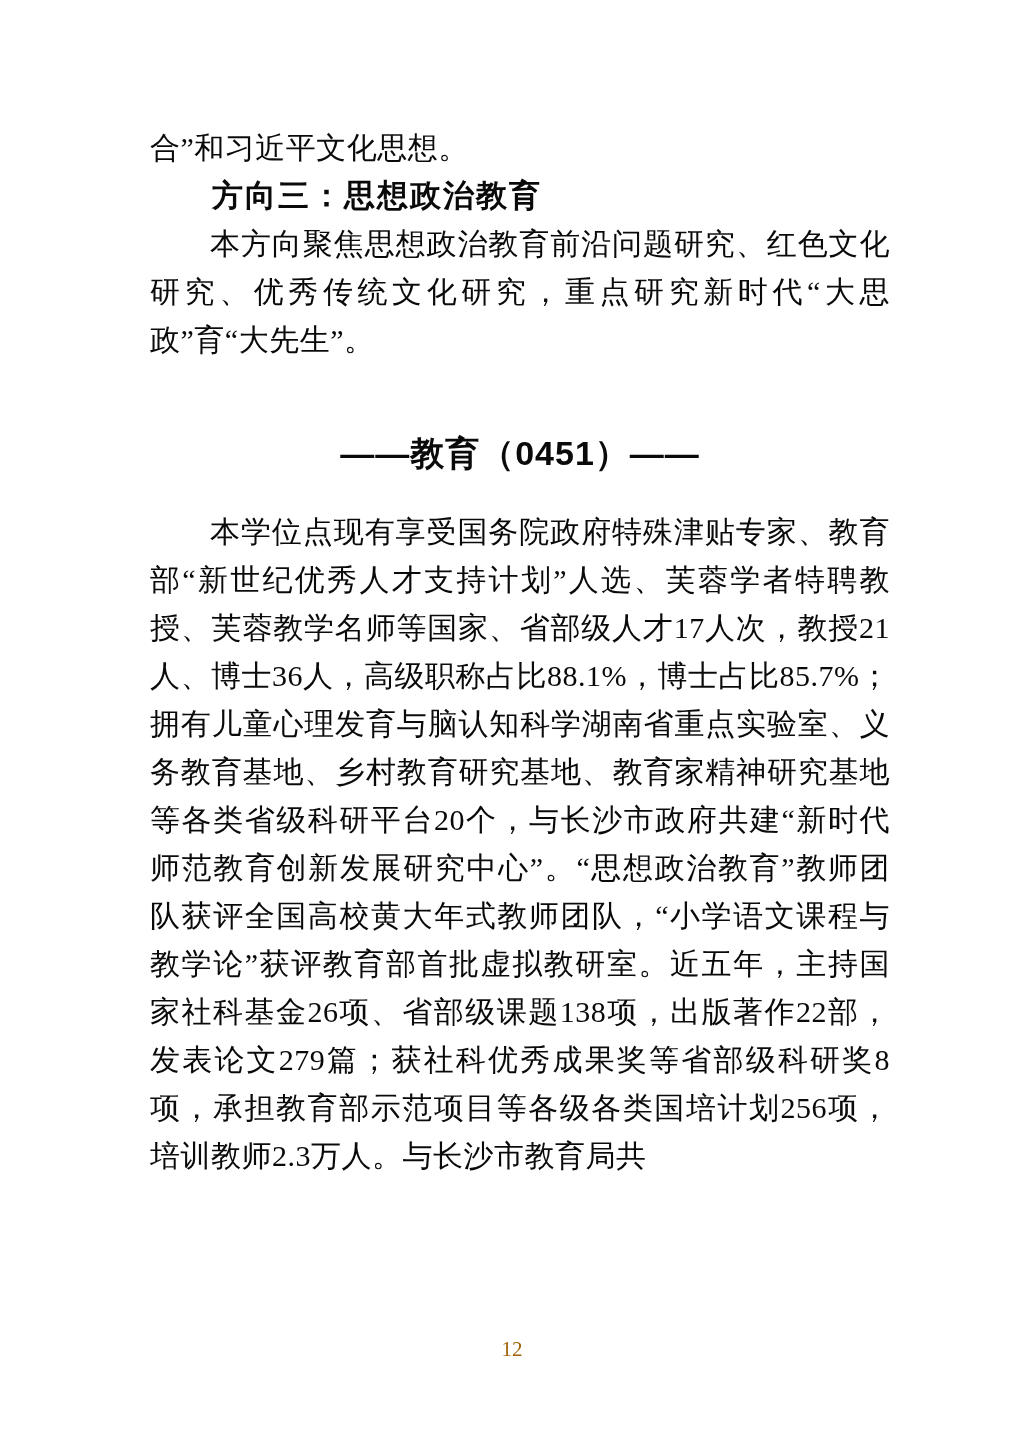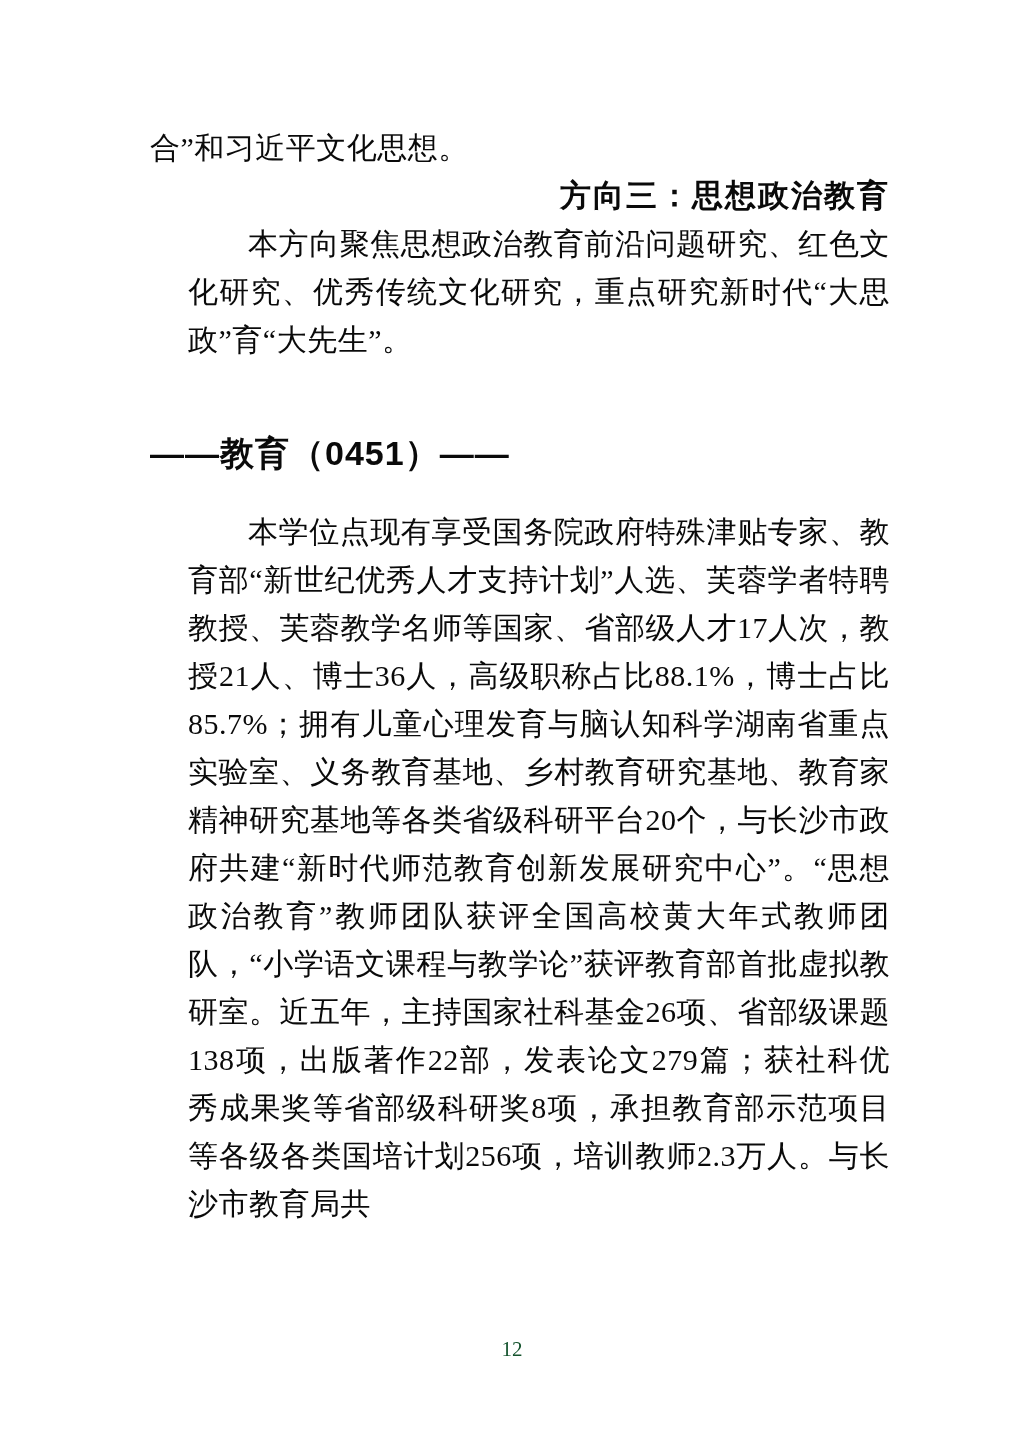--- a/index.html
+++ b/index.html
@@ -28,50 +28,49 @@
     margin: 0;
     font-size: 30px;
     line-height: 48px;
     text-align: justify;
     text-justify: inter-ideograph;
     word-break: break-all;
     letter-spacing: 0.5px;
   }
   .indent-2 {
     text-indent: 2em;
-    margin-left: 38px;
   }
   .heading {
     margin: 0;
     font-family: "Liberation Sans", "DejaVu Sans", sans-serif;
     font-weight: bold;
     font-size: 31px;
     line-height: 48px;
     text-indent: 2em;
     letter-spacing: 2px;
-    text-align: right;
   }
   .section-title {
     margin: 64px 0 30px 0;
     font-family: "Liberation Sans", "DejaVu Sans", sans-serif;
     font-weight: bold;
     font-size: 34px;
     line-height: 50px;
+    text-align: center;
     letter-spacing: 1px;
     text-indent: 0;
   }
   .page-footer {
     position: absolute;
     left: 0;
     top: 1334px;
     width: 100%;
     text-align: center;
     font-size: 21px;
     line-height: 30px;
-    color: #14532d;
+    color: #a16207;
   }
 </style>
 </head>
 <body>
 
 <div class="page">
   <div class="content">
 
     <p class="body-para">合”和习近平文化思想。</p>
 

